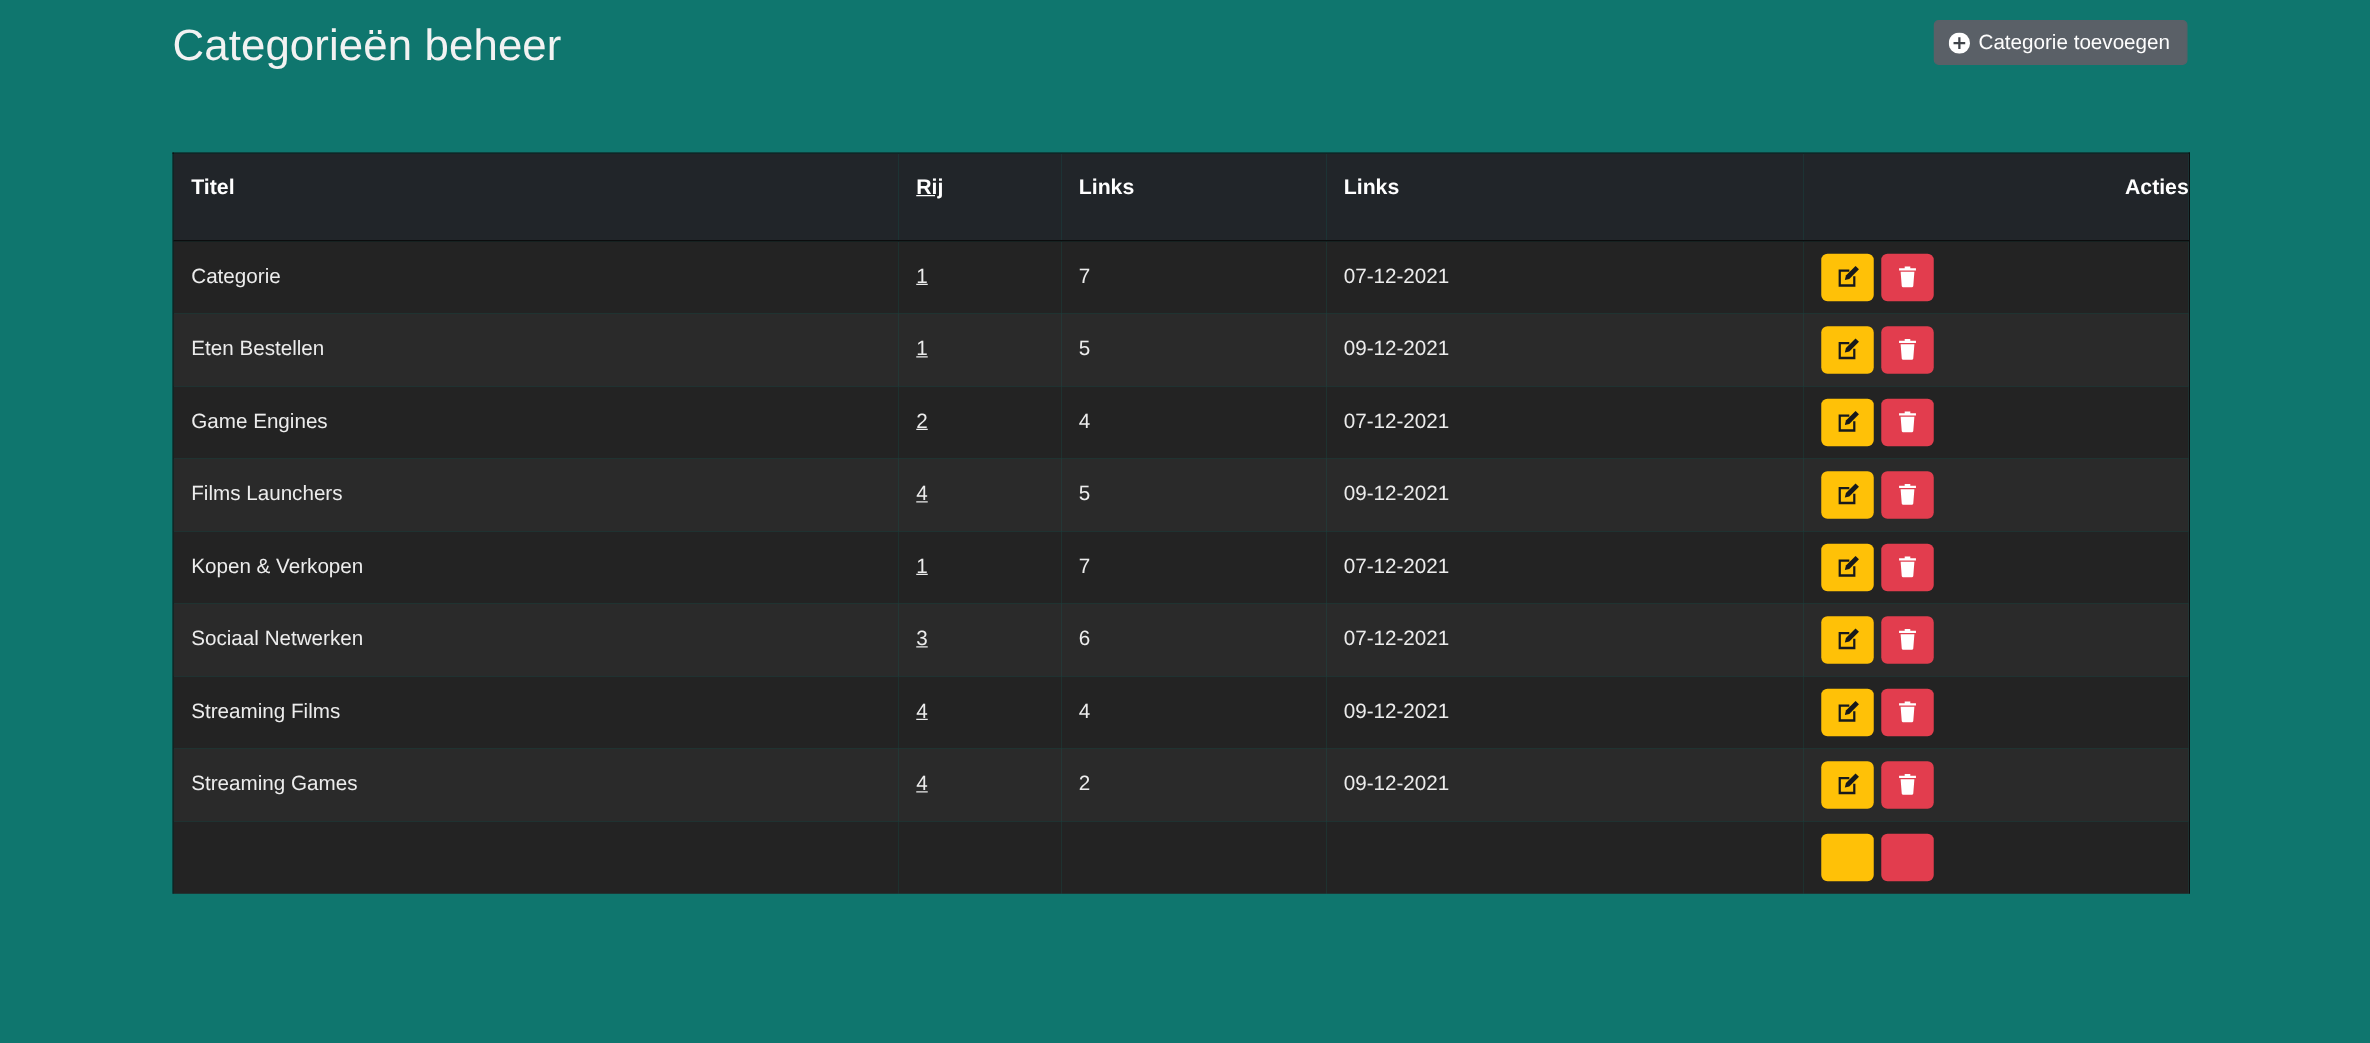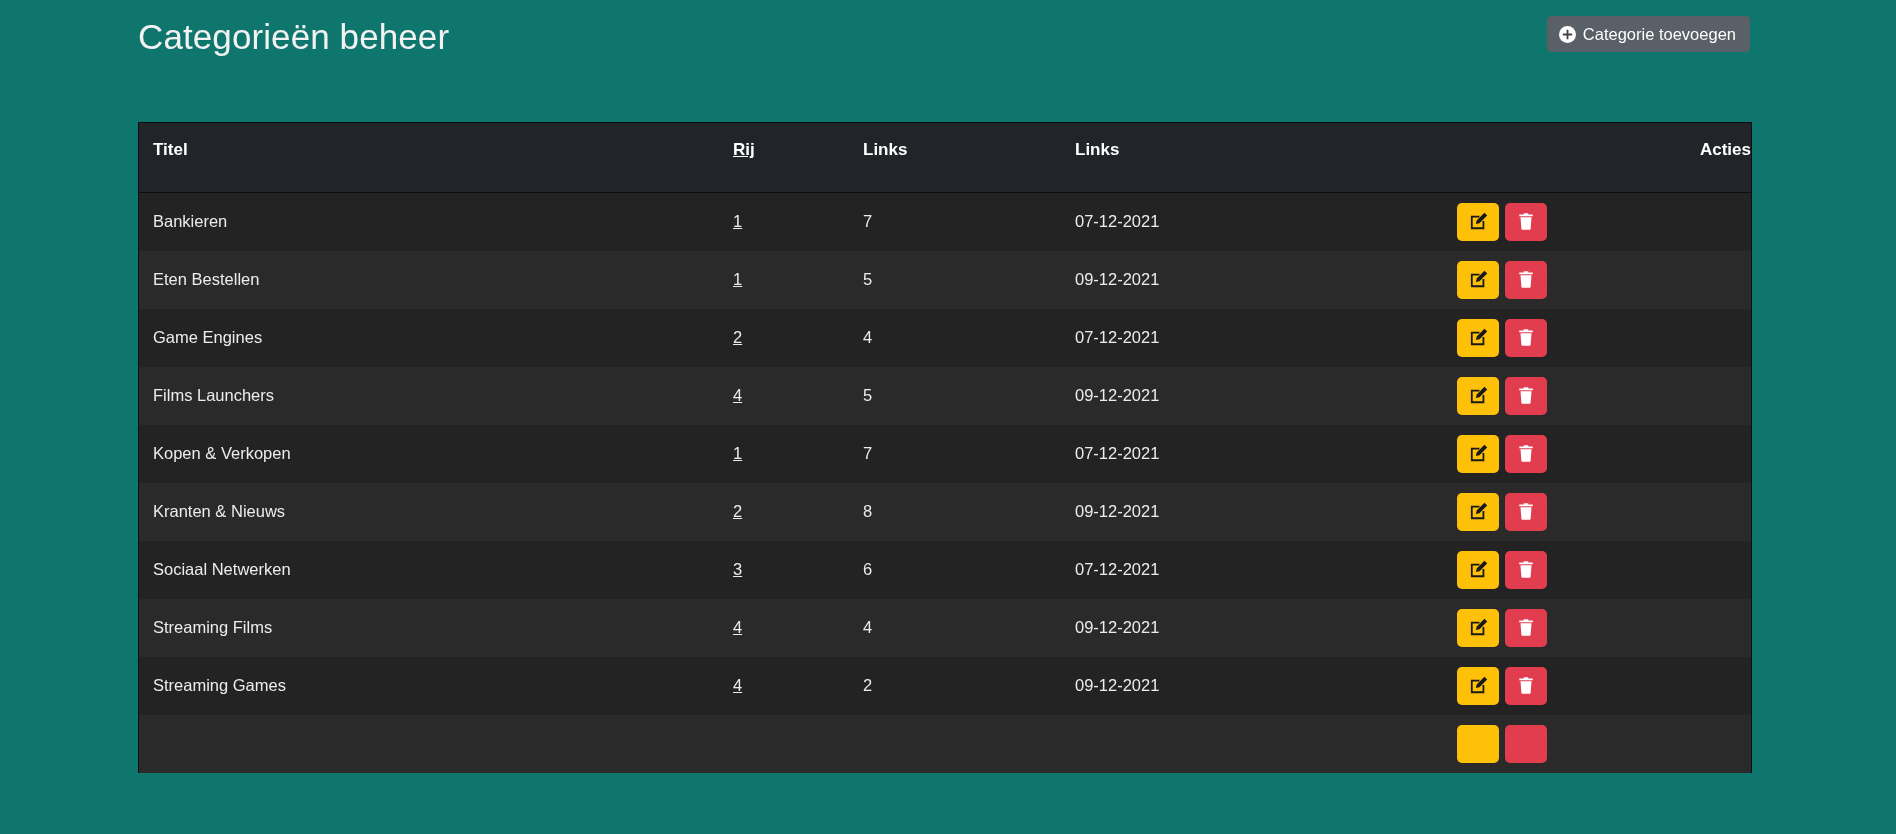--- a/index.html
+++ b/index.html
@@ -161,21 +161,21 @@
           <tr>
             <th class="col-titel">Titel</th>
             <th class="col-rij">Rij</th>
             <th class="col-links">Links</th>
             <th class="col-datum">Links</th>
             <th class="col-acties">Acties</th>
           </tr>
         </thead>
         <tbody id="table-body">
             <tr>
-              <td class="col-titel">Bankieren</td>
+              <td class="col-titel">Categorie</td>
               <td class="col-rij">1</td>
               <td class="col-links">7</td>
               <td class="col-datum">07-12-2021</td>
               <td class="col-acties">
                 <div class="actions">
                   <button class="act-btn act-edit">
                     <span>
                       <svg width="19" height="19" viewBox="0 0 16 16" aria-hidden="true">
                         <path d="M1.6 3.1h7.2v1.5H3.1v8.3h8.3V7.6h1.5v7.0H1.6z" fill="#17191c"></path>
                         <path d="M13.0 0.6l2.3 2.3-6.5 6.5-3.0 0.7 0.7-3.0z" fill="#17191c"></path>
@@ -291,46 +291,20 @@
                       <svg width="18" height="19" viewBox="0 0 16 16" aria-hidden="true">
                         <path d="M6.0 0.7h4.0v1.1h4.0v1.6H2.0V1.8h4.0z" fill="#ffffff"></path>
                         <path d="M3.1 4.3h9.8l-0.8 10.2a0.8 0.8 0 0 1-0.8 0.8H4.7a0.8 0.8 0 0 1-0.8-0.8z" fill="#ffffff"></path>
                       </svg>
                     </span>
                   </button>
                 </div>
               </td>
             </tr>
             <tr>
-              <td class="col-titel">Kranten &amp; Nieuws</td>
-              <td class="col-rij">2</td>
-              <td class="col-links">8</td>
-              <td class="col-datum">09-12-2021</td>
-              <td class="col-acties">
-                <div class="actions">
-                  <button class="act-btn act-edit">
-                    <span>
-                      <svg width="19" height="19" viewBox="0 0 16 16" aria-hidden="true">
-                        <path d="M1.6 3.1h7.2v1.5H3.1v8.3h8.3V7.6h1.5v7.0H1.6z" fill="#17191c"></path>
-                        <path d="M13.0 0.6l2.3 2.3-6.5 6.5-3.0 0.7 0.7-3.0z" fill="#17191c"></path>
-                      </svg>
-                    </span>
-                  </button>
-                  <button class="act-btn act-delete">
-                    <span>
-                      <svg width="18" height="19" viewBox="0 0 16 16" aria-hidden="true">
-                        <path d="M6.0 0.7h4.0v1.1h4.0v1.6H2.0V1.8h4.0z" fill="#ffffff"></path>
-                        <path d="M3.1 4.3h9.8l-0.8 10.2a0.8 0.8 0 0 1-0.8 0.8H4.7a0.8 0.8 0 0 1-0.8-0.8z" fill="#ffffff"></path>
-                      </svg>
-                    </span>
-                  </button>
-                </div>
-              </td>
-            </tr>
-            <tr>
               <td class="col-titel">Sociaal Netwerken</td>
               <td class="col-rij">3</td>
               <td class="col-links">6</td>
               <td class="col-datum">07-12-2021</td>
               <td class="col-acties">
                 <div class="actions">
                   <button class="act-btn act-edit">
                     <span>
                       <svg width="19" height="19" viewBox="0 0 16 16" aria-hidden="true">
                         <path d="M1.6 3.1h7.2v1.5H3.1v8.3h8.3V7.6h1.5v7.0H1.6z" fill="#17191c"></path>

